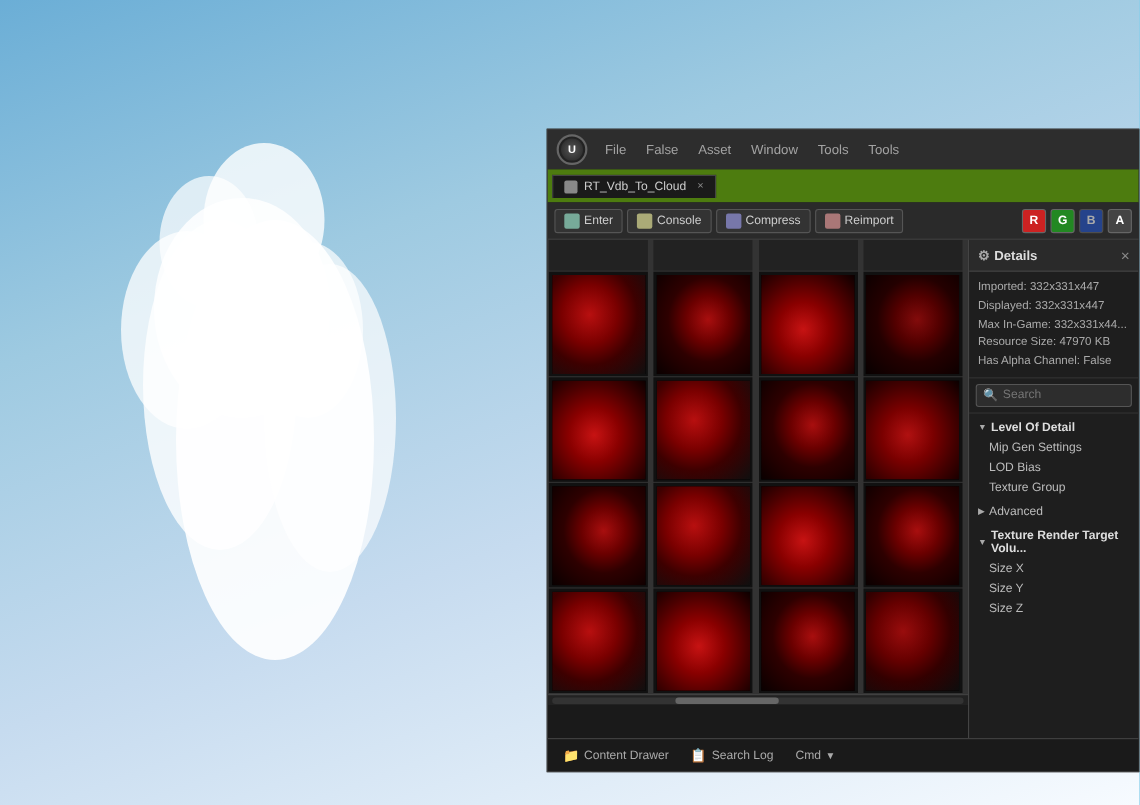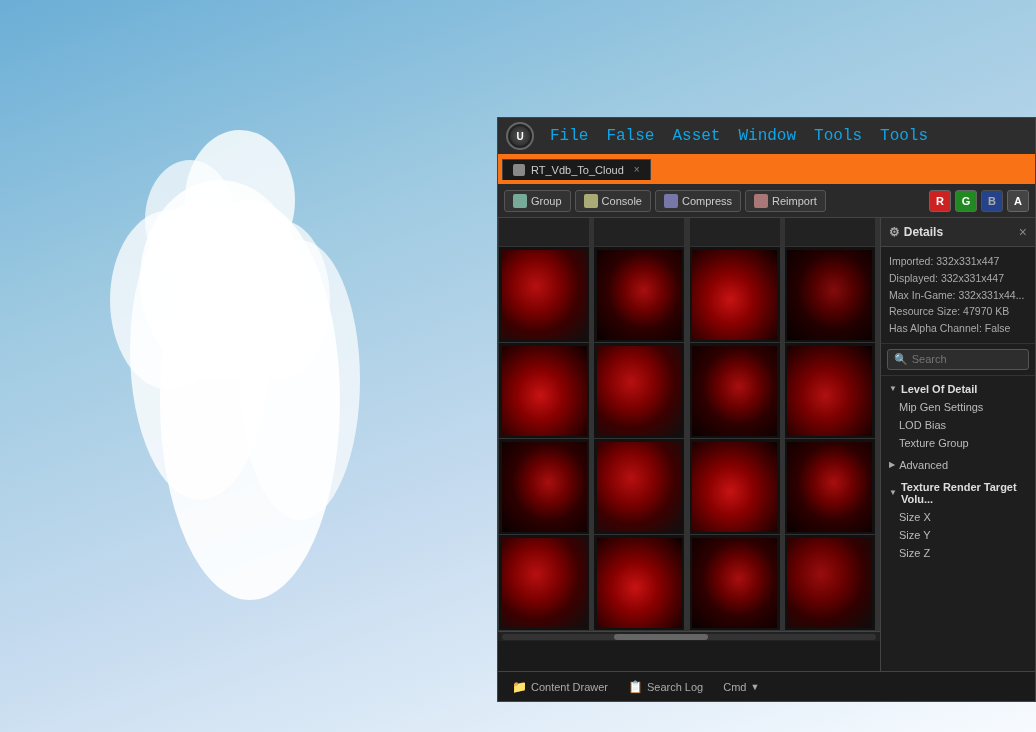--- a/index.html
+++ b/index.html
@@ -72,32 +72,31 @@
       font-weight: bold;
     }
 
     .menu-bar {
       display: flex;
       gap: 2px;
       flex: 1;
     }
 
     .menu-item {
-      color: #0ea5e9;
+      color: #a3a3a3;
       padding: 4px 8px;
       cursor: pointer;
-      font-size: 16px;
-      font-family: Liberation Mono, monospace;
+      font-size: 12px;
     }
 
     
     .tab-bar {
       display: flex;
       align-items: center;
-      background: #f97316;
+      background: #4d7c0f;
       height: 30px;
       padding: 0 4px;
       flex-shrink: 0;
     }
 
     .tab {
       display: flex;
       align-items: center;
       background: #1a1a1a;
       border: 1px solid #444;
@@ -443,21 +442,21 @@
     <div class="tab">
       <div class="tab-icon"></div>
       <span>RT_Vdb_To_Cloud</span>
       <span class="tab-close">×</span>
     </div>
   </div>
 
   <div class="toolbar">
     <button class="toolbar-btn">
       <div class="toolbar-icon" style="background:#7a9;"></div>
-      <span>Group</span>
+      <span>Enter</span>
     </button>
     <button class="toolbar-btn">
       <div class="toolbar-icon" style="background:#aa7;"></div>
       <span>Console</span>
     </button>
     <button class="toolbar-btn">
       <div class="toolbar-icon" style="background:#77a;"></div>
       <span>Compress</span>
     </button>
     <button class="toolbar-btn">

